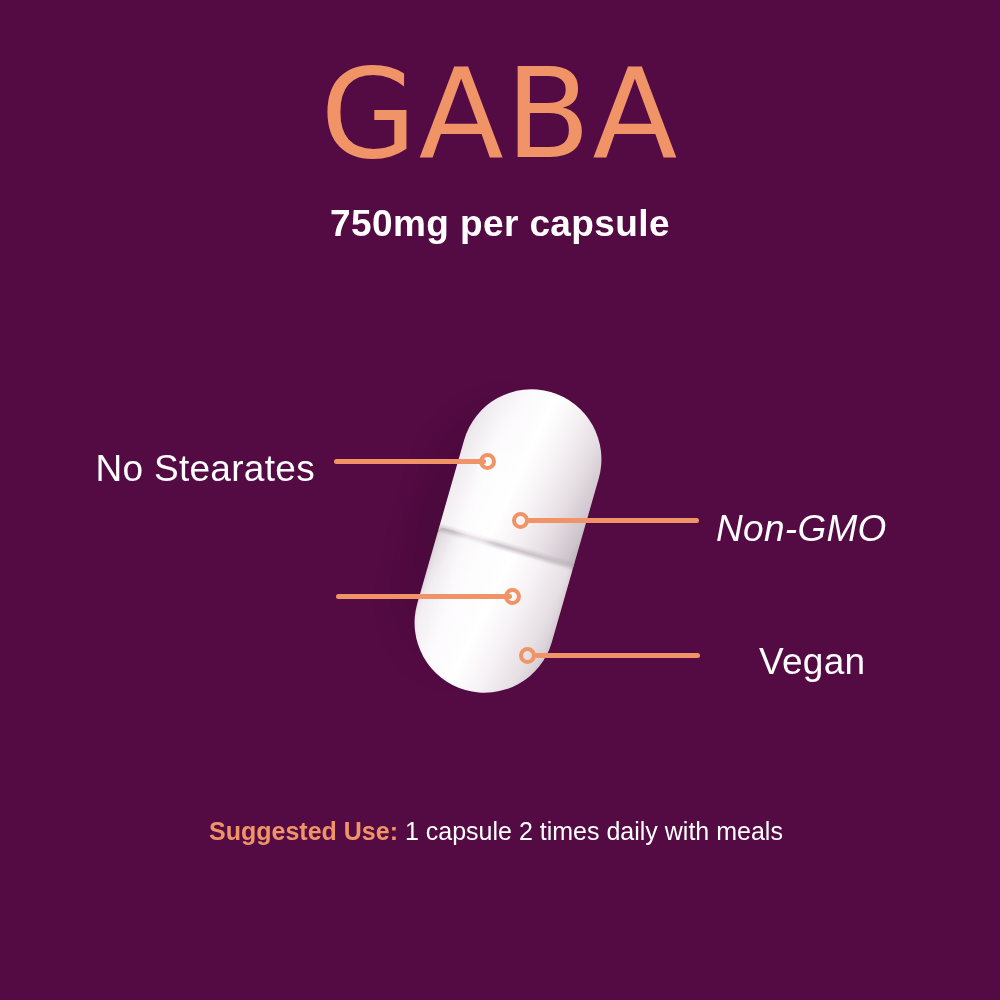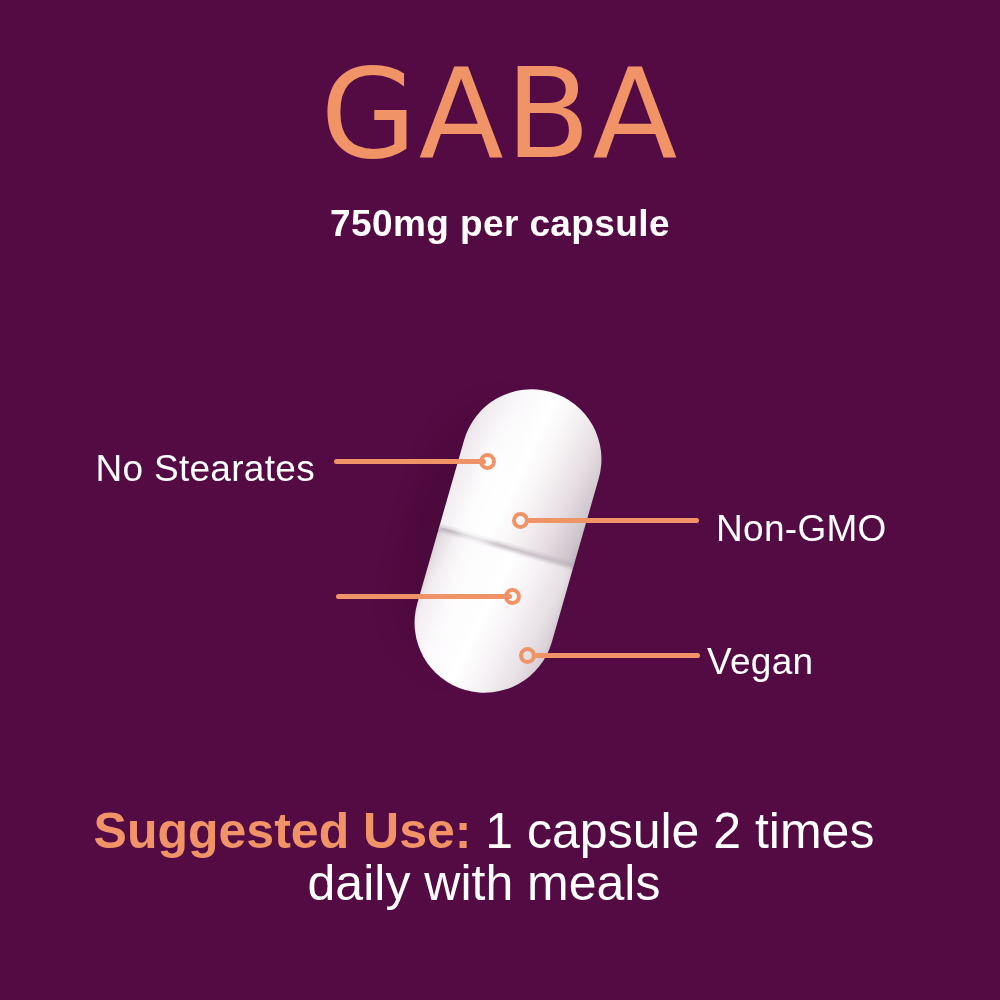--- a/index.html
+++ b/index.html
@@ -158,43 +158,43 @@
     box-sizing: border-box;
     border: 4px solid #f09468;
     border-radius: 50%;
     background: transparent;
   }
 
   
   #label-no-stearates { left: 0;  top: 441px; width: 315px; text-align: right; }
   #label-gluten-free  { left: 0;  top: 576px; width: 320px; text-align: right; }
   
-  #label-non-gmo { left: 716px; top: 501px; text-align: left; }
-  #label-vegan   { left: 707px; top: 634px; text-align: right; }
+  #label-non-gmo { left: 716px; top: 501px; text-align: left; font-style: italic; }
+  #label-vegan   { left: 759px; top: 634px; text-align: right; }
 
   #line-no-stearates { left: 334px; top: 459px; width: 152px; }
   #dot-no-stearates  { left: 479px; top: 453px; }
 
   #line-non-gmo { left: 527px; top: 518px; width: 172px; }
   #dot-non-gmo  { left: 512px; top: 512px; }
 
   #line-gluten-free { left: 336px; top: 594px; width: 176px; }
   #dot-gluten-free  { left: 504px; top: 588px; }
 
   #line-vegan { left: 534px; top: 653px; width: 166px; }
   #dot-vegan  { left: 519px; top: 647px; }
 
   
   #suggested-use {
     position: absolute;
-    left: 44px;
+    left: 56px;
     top: 805px;
     width: 880px;
     text-align: center;
-    font-size: 50px;
+    font-size: 25px;
     line-height: 52px;
     font-weight: 400;
     color: #ffffff;
     font-family: "Liberation Sans", sans-serif;
   }
   #suggested-use-heading {
     color: #f09468;
     font-weight: 700;
   }
 </style>

